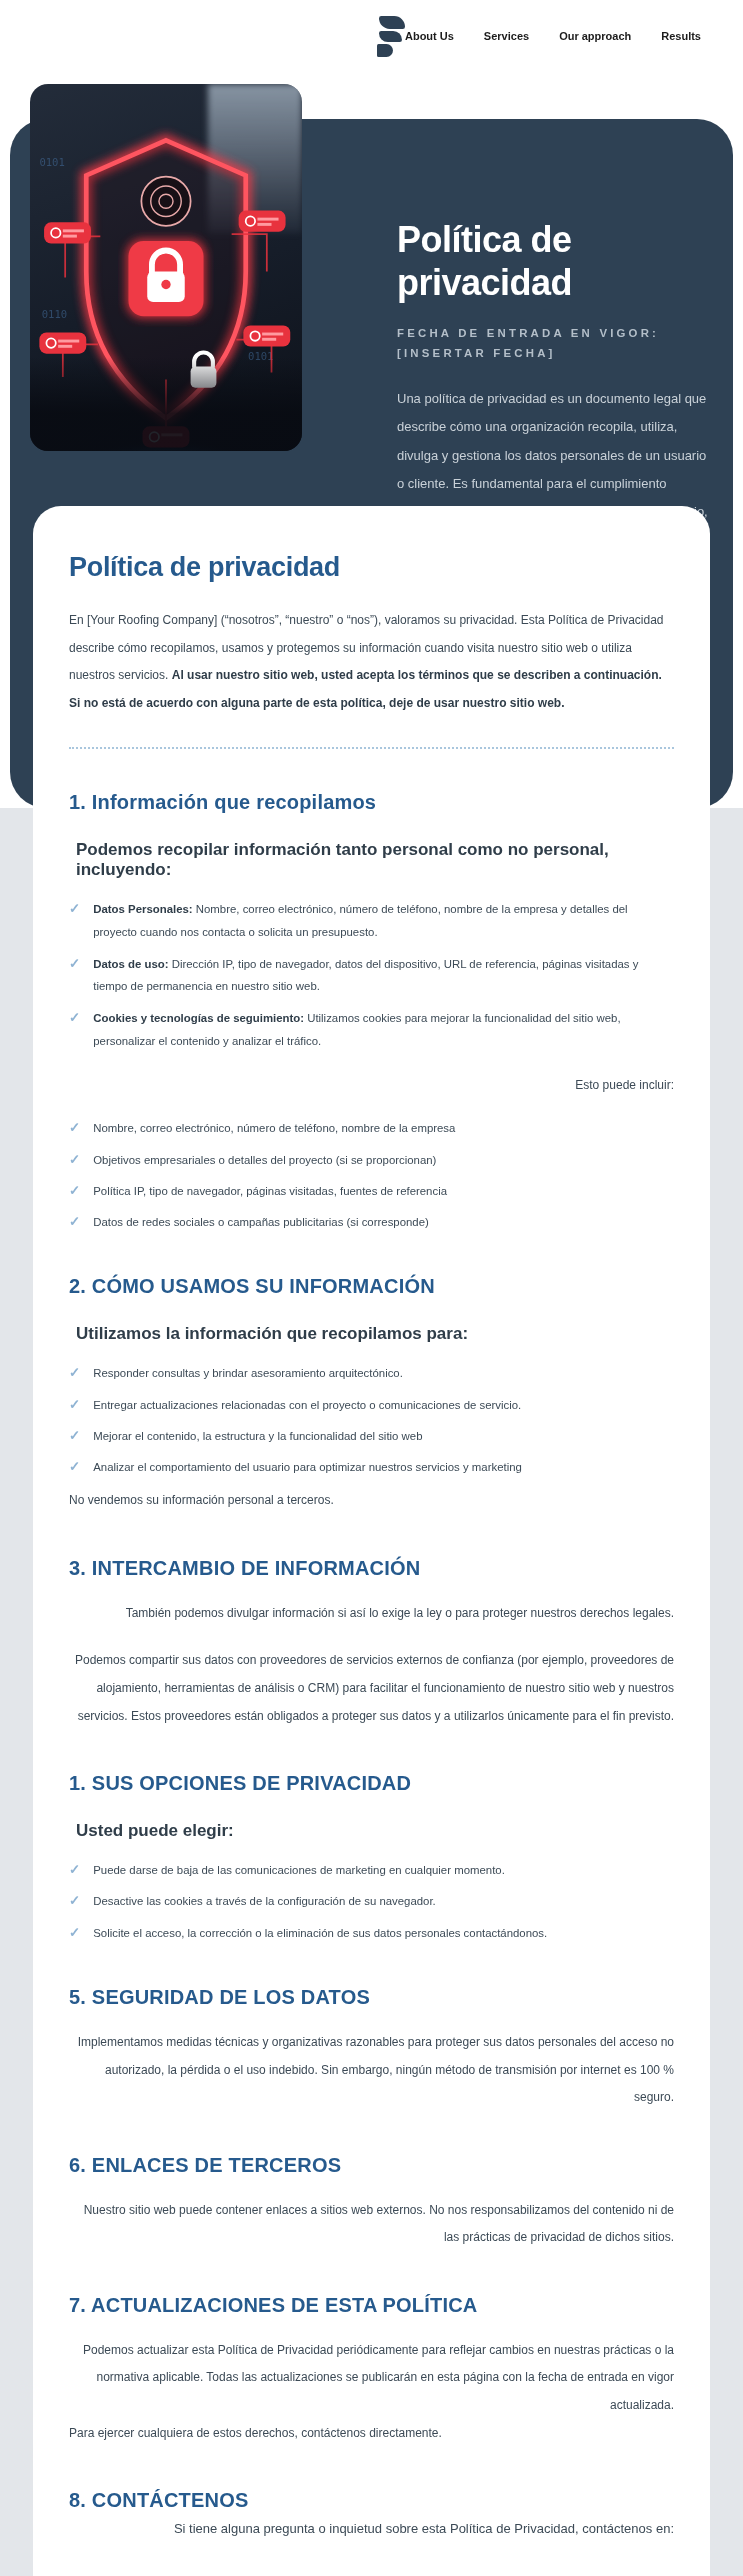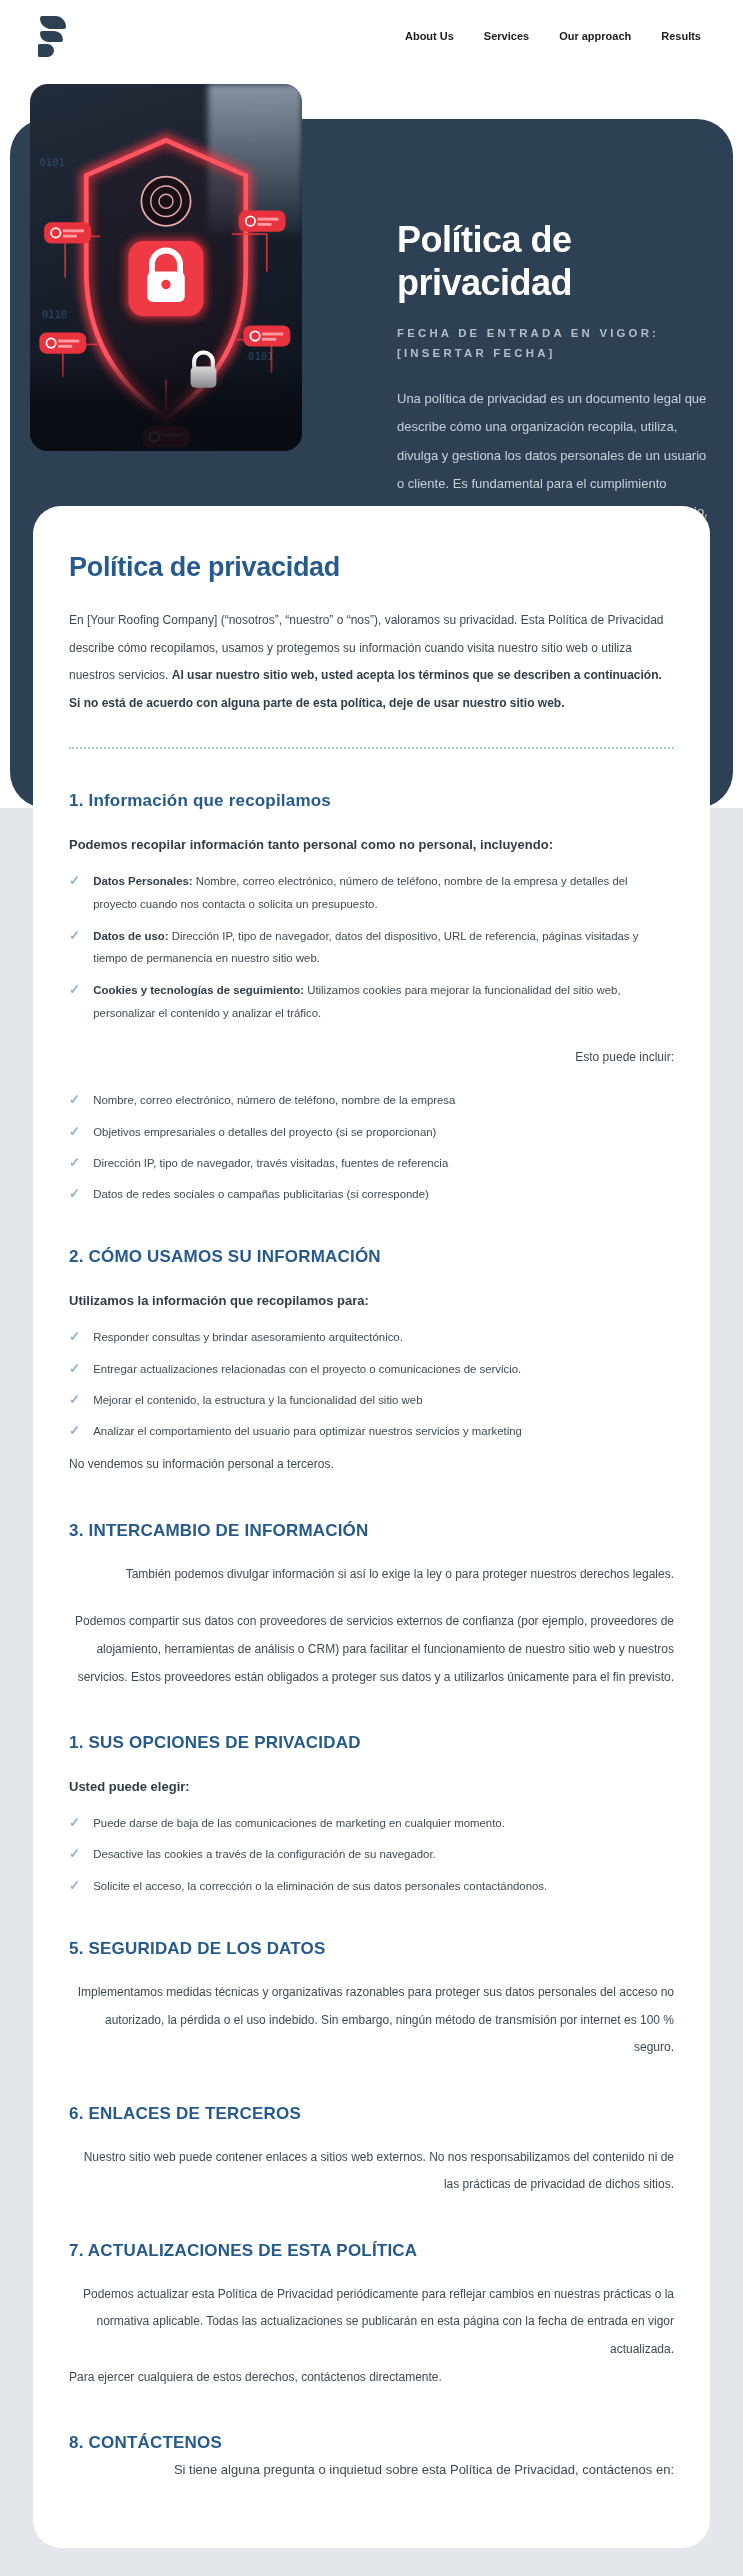--- a/index.html
+++ b/index.html
@@ -5,21 +5,21 @@
   * { box-sizing: border-box; margin: 0; padding: 0; }
   html,body { width:743px; }
   body {
     font-family: "Liberation Sans", sans-serif;
     background: #e3e6ea;
     color: #3c4a56;
   }
   
   .site-header {
     background:#ffffff; height:56px;
-    display:flex; align-items:center; justify-content:space-between;
+    display:flex; align-items:center; justify-content:flex-end;
     padding:16px 42px 0 40px;
   }
   .logo { display:flex; flex-direction:column; align-items:flex-start; gap:2px; }
   .leaf { background:#2e4154; }
   .leaf1 { width:26px; height:13px; border-radius:3px 14px 3px 14px; }
   .leaf2 { width:23px; height:11px; border-radius:3px 12px 3px 12px; }
   .leaf3 { width:16px; height:13px; border-radius:3px 13px 13px 3px; margin-left:-2px; }
   .nav { display:flex; gap:30px; }
   .nav a { font-size:11px; font-weight:bold; color:#1c1c1c; text-decoration:none; }
   
@@ -57,22 +57,22 @@
   .main-area { padding:0 33px 35px; }
   .card {
     background:#ffffff; border-radius:28px; margin-top:-302px; position:relative;
     padding:46px 36px 61px;
   }
   .card-title { color:#265a8d; font-size:27px; font-weight:800; letter-spacing:-0.3px; }
   .para { font-size:12px; line-height:2.3; color:#3c4a56; }
   .intro { margin-top:24px; }
   .intro-bold { font-weight:bold; color:#2f3d49; }
   .divider { border-bottom:2px dotted #a9c6dd; margin:30px 0 6px; }
-  .sec-heading { color:#265a8d; font-size:17px; font-weight:800; margin-top:42px; letter-spacing:0.2px; }
-  .lead { font-size:13px; font-weight:bold; color:#2f3d49; margin-top:26px; }
+  .sec-heading { color:#265a8d; font-size:20px; font-weight:800; margin-top:42px; letter-spacing:0.2px; }
+  .lead { font-size:17px; font-weight:bold; color:#2f3d49; margin-top:26px;margin-left:7px; }
   ul.checklist { list-style:none; margin-top:18px; }
   ul.checklist li { display:flex; gap:13px; font-size:11.4px; line-height:1.95; color:#3c4a56; margin-bottom:9px; }
   ul.checklist.roomy li { margin-bottom:10px; }
   ul.checklist .check { color:#8fb3d3; font-weight:bold; font-size:13.4px; line-height:1.6; }
   ul.checklist b { color:#2f3d49; }
   .after-list { margin-top:20px;text-align:right; }
   .contact-line { font-size:13px; line-height:1.5; margin-top:7px; }
 </style>
 </head>
 <body>
@@ -220,21 +220,21 @@
         <li>
           <span class="check">✓</span>
           <span>Nombre, correo electrónico, número de teléfono, nombre de la empresa</span>
         </li>
         <li>
           <span class="check">✓</span>
           <span>Objetivos empresariales o detalles del proyecto (si se proporcionan)</span>
         </li>
         <li>
           <span class="check">✓</span>
-          <span>Dirección IP, tipo de navegador, través visitadas, fuentes de referencia</span>
+          <span>Política IP, tipo de navegador, páginas visitadas, fuentes de referencia</span>
         </li>
         <li>
           <span class="check">✓</span>
           <span>Datos de redes sociales o campañas publicitarias (si corresponde)</span>
         </li>
       </ul>
 
     <h3 class="sec-heading">2. CÓMO USAMOS SU INFORMACIÓN</h3>
     <p class="lead">Utilizamos la información que recopilamos para:</p>
     <ul class="checklist">

